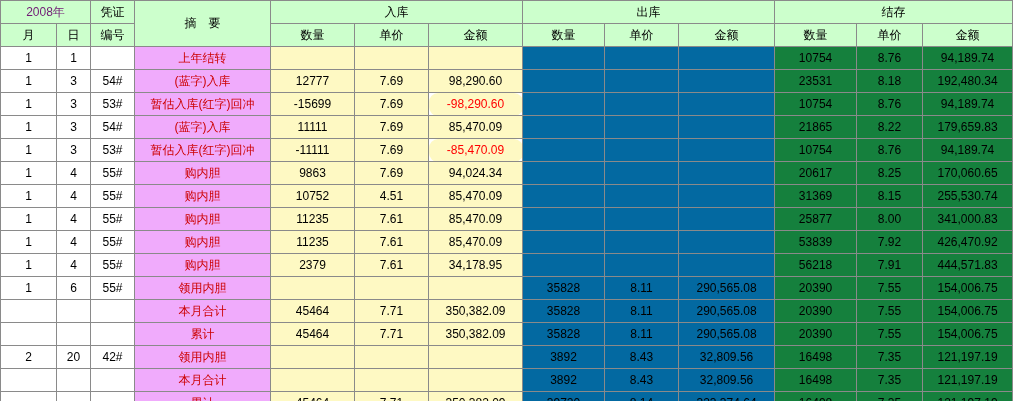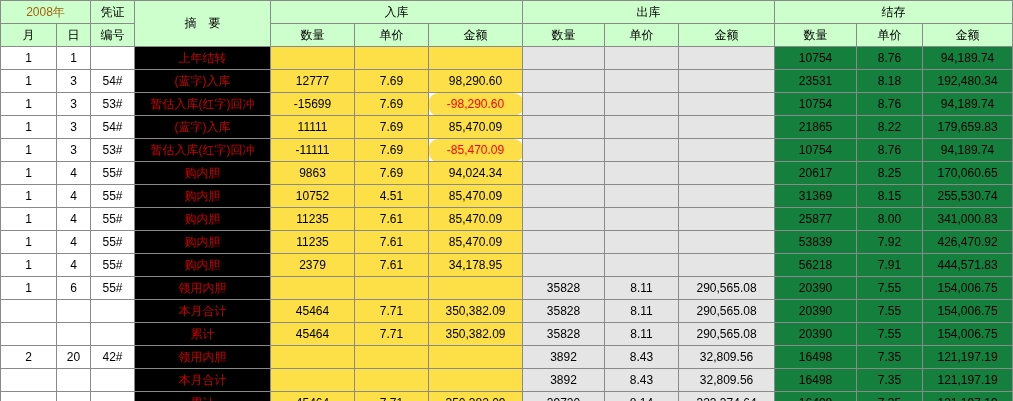--- a/index.html
+++ b/index.html
@@ -29,44 +29,44 @@
     overflow: hidden;
     white-space: nowrap;
   }
   
   .hdr-green {
     background: #ccffcc;
     font-weight: bold;
   }
   .hdr-year {
     background: #ccffcc;
-    color: #a16207;
+    color: #701a75;
     font-weight: bold;
     margin-left: 39px;
   }
   .hdr-sub {
     background: #ccffcc;
     font-weight: bold;
   }
   
   .c-date {
     background: #ffffff;
   }
   .c-voucher {
     background: #ffffff;
   }
   .c-summary {
-    background: #000000;
+    background: #f0abfc;
     color: #cc0000;
   }
   .c-in {
-    background: #fde047;
+    background: #fef9c3;
   }
   .c-out {
-    background: #e5e5e5;
+    background: #0369a1;
   }
   .c-bal {
     background: #15803d;
   }
   .num {
     text-align: right;
     padding-right: 6px;
   }
   .neg {
     color: #ff0000;

